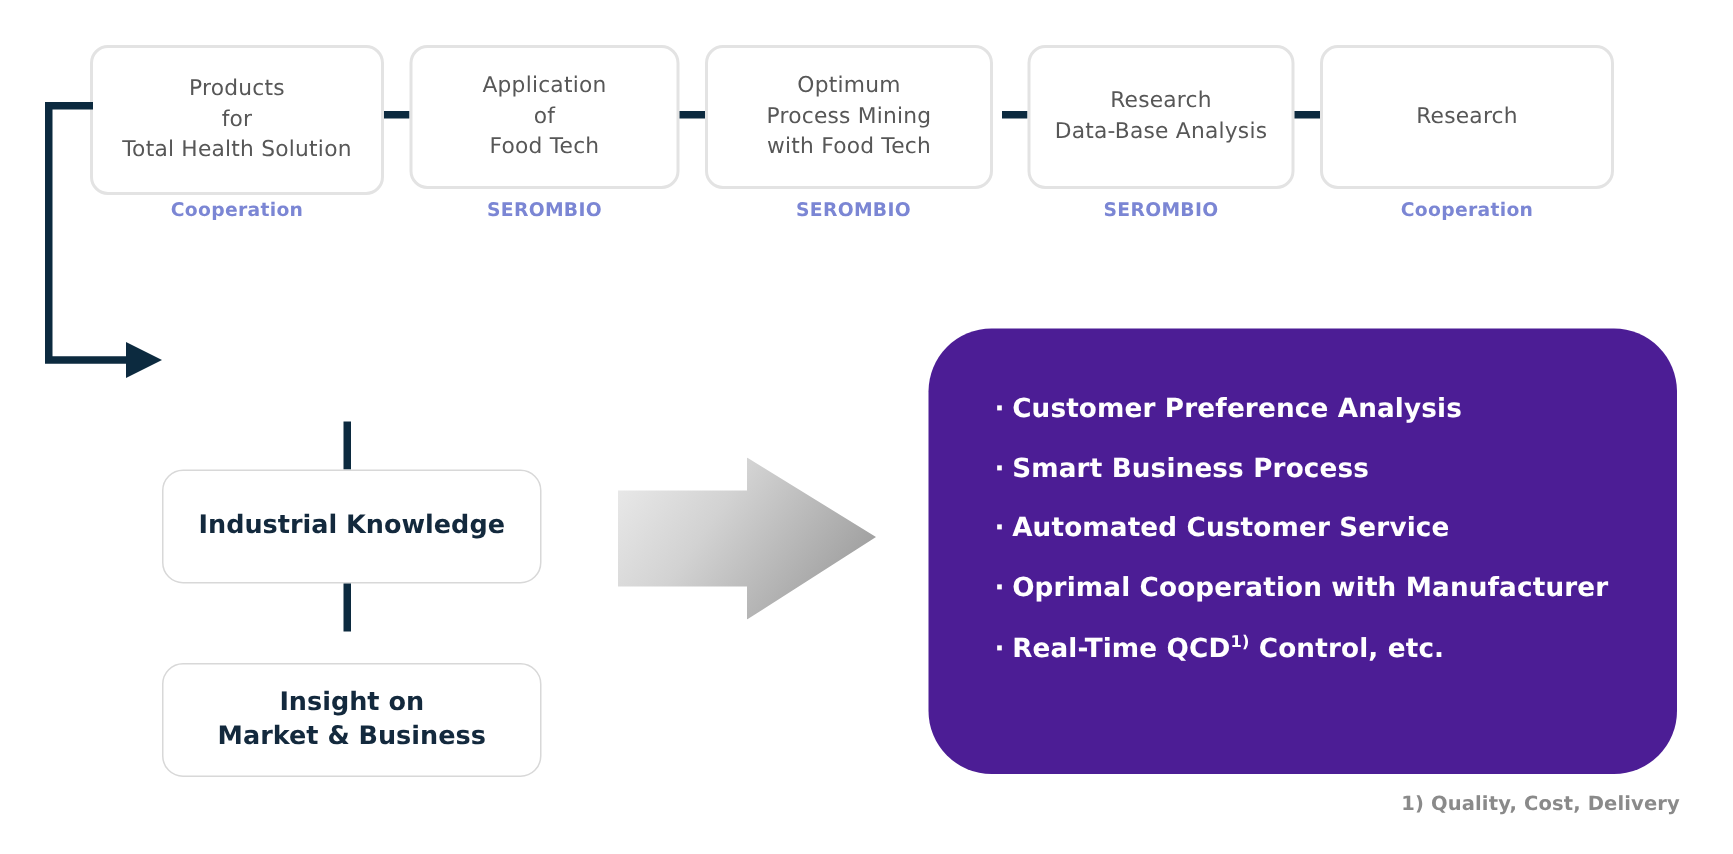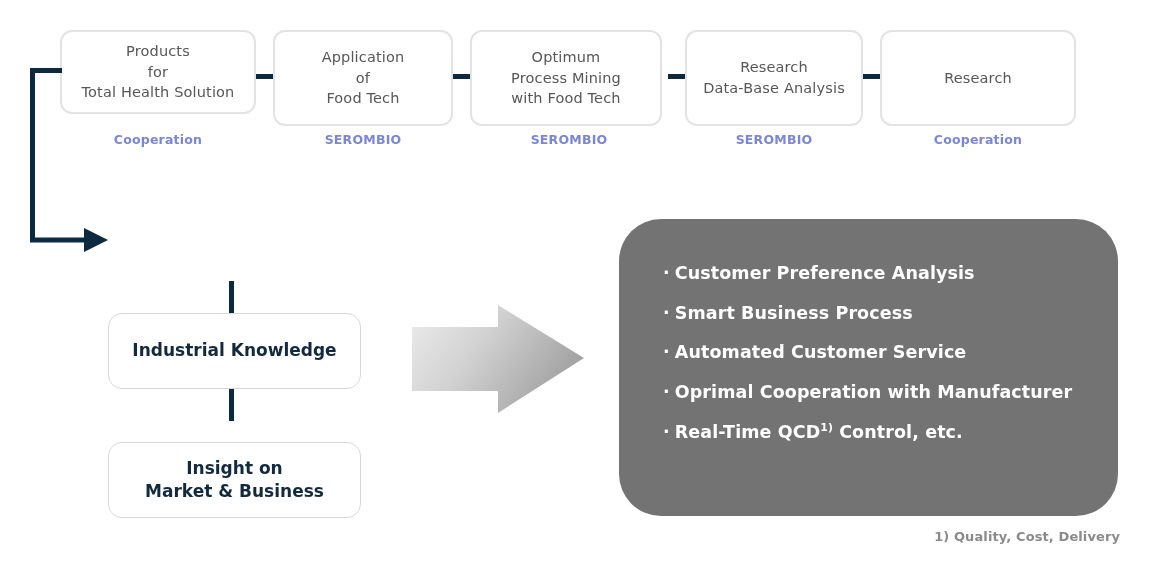--- a/index.html
+++ b/index.html
@@ -98,21 +98,21 @@
     height: 108px;
   }
 
   
   .panel {
     position: absolute;
     left: 619px;
     top: 219px;
     width: 499px;
     height: 297px;
-    background: #737373;
+    background: #4c1d95;
     border-radius: 42px;
     box-sizing: border-box;
     padding: 44px 16px 0 44px;
   }
   .panel-list {
     list-style: none;
     margin: 0;
     padding: 0;
   }
   .panel-item {
@@ -142,21 +142,21 @@
     font-weight: bold;
     letter-spacing: 0.1px;
     white-space: nowrap;
   }
 </style>
 </head>
 <body>
 
 <div id="stage">
 
-  <div class="top-box" style="left:60px; top:30px; width:196px; height:84px;">Products
+  <div class="top-box" style="left:60px; top:30px; width:196px; height:100px;">Products
 for
 Total Health Solution</div>
   <div class="top-caption" style="left:60px; top:132px; width:196px;">Cooperation</div>
 
   <div class="nub" style="left:256px; top:74px; width:17px;"></div>
 
   <div class="top-box" style="left:273px; top:30px; width:180px; height:96px;">Application
 of
 Food Tech</div>
   <div class="top-caption" style="left:273px; top:132px; width:180px;">SEROMBIO</div>

